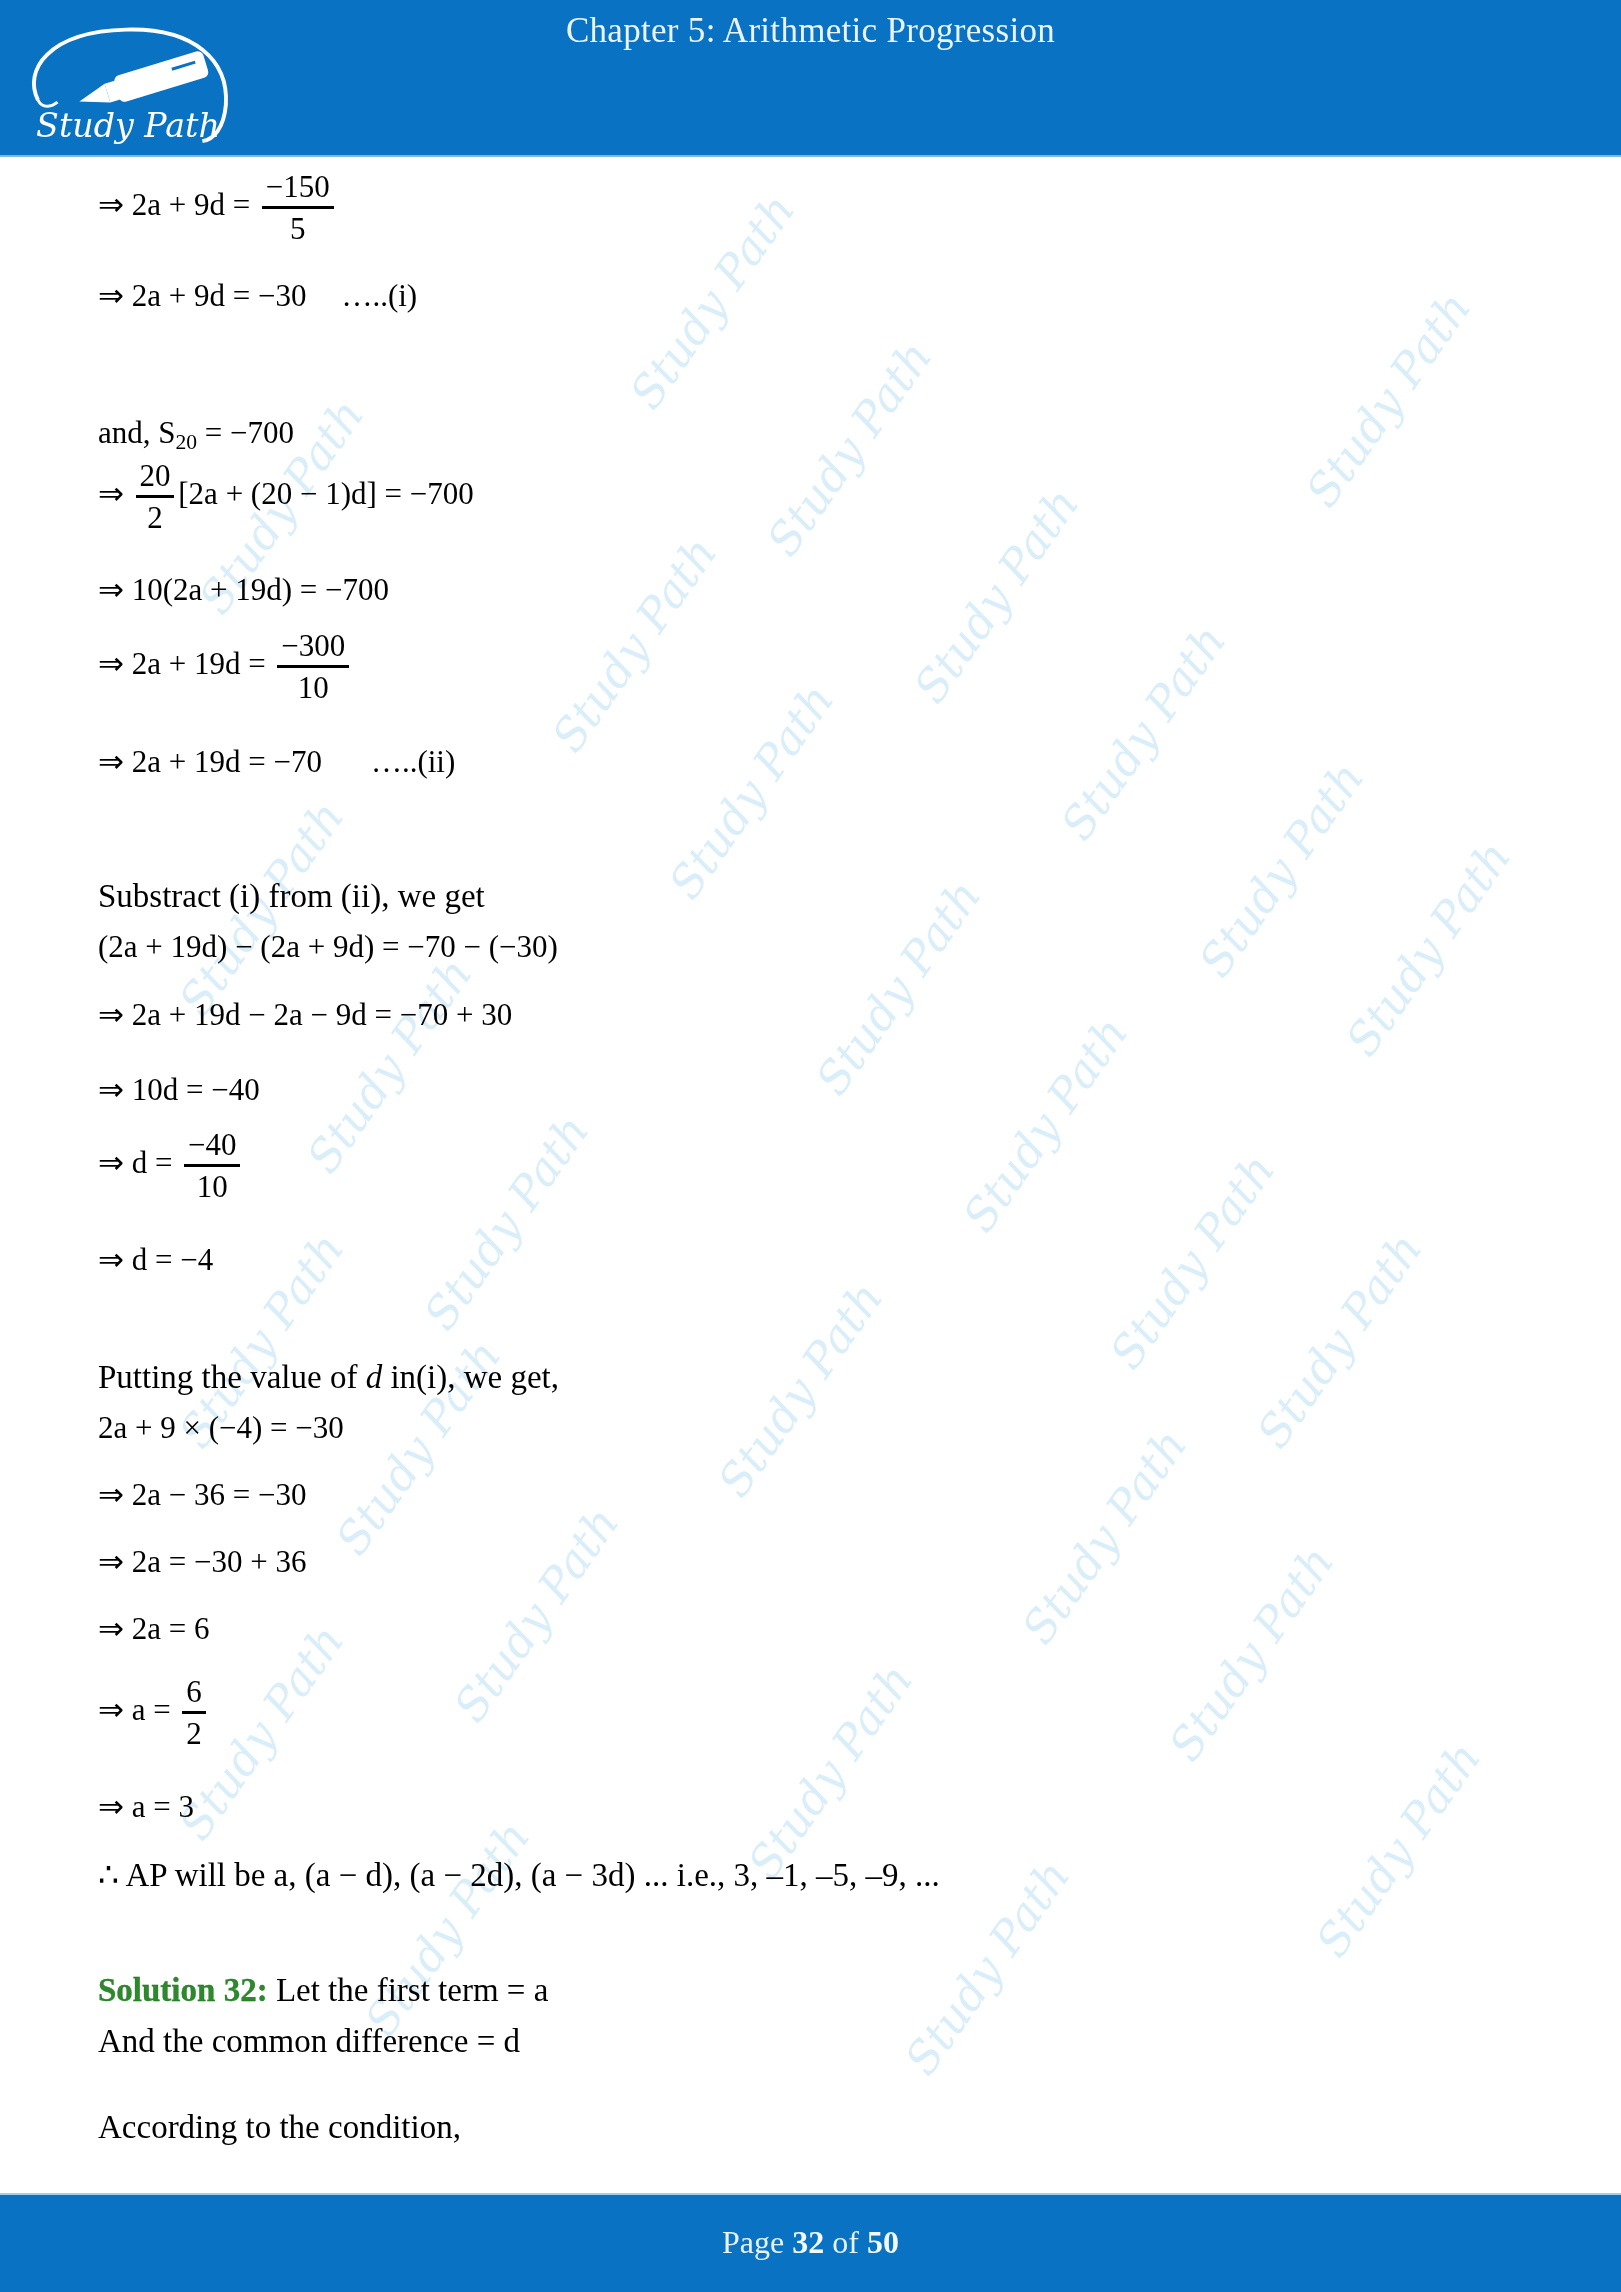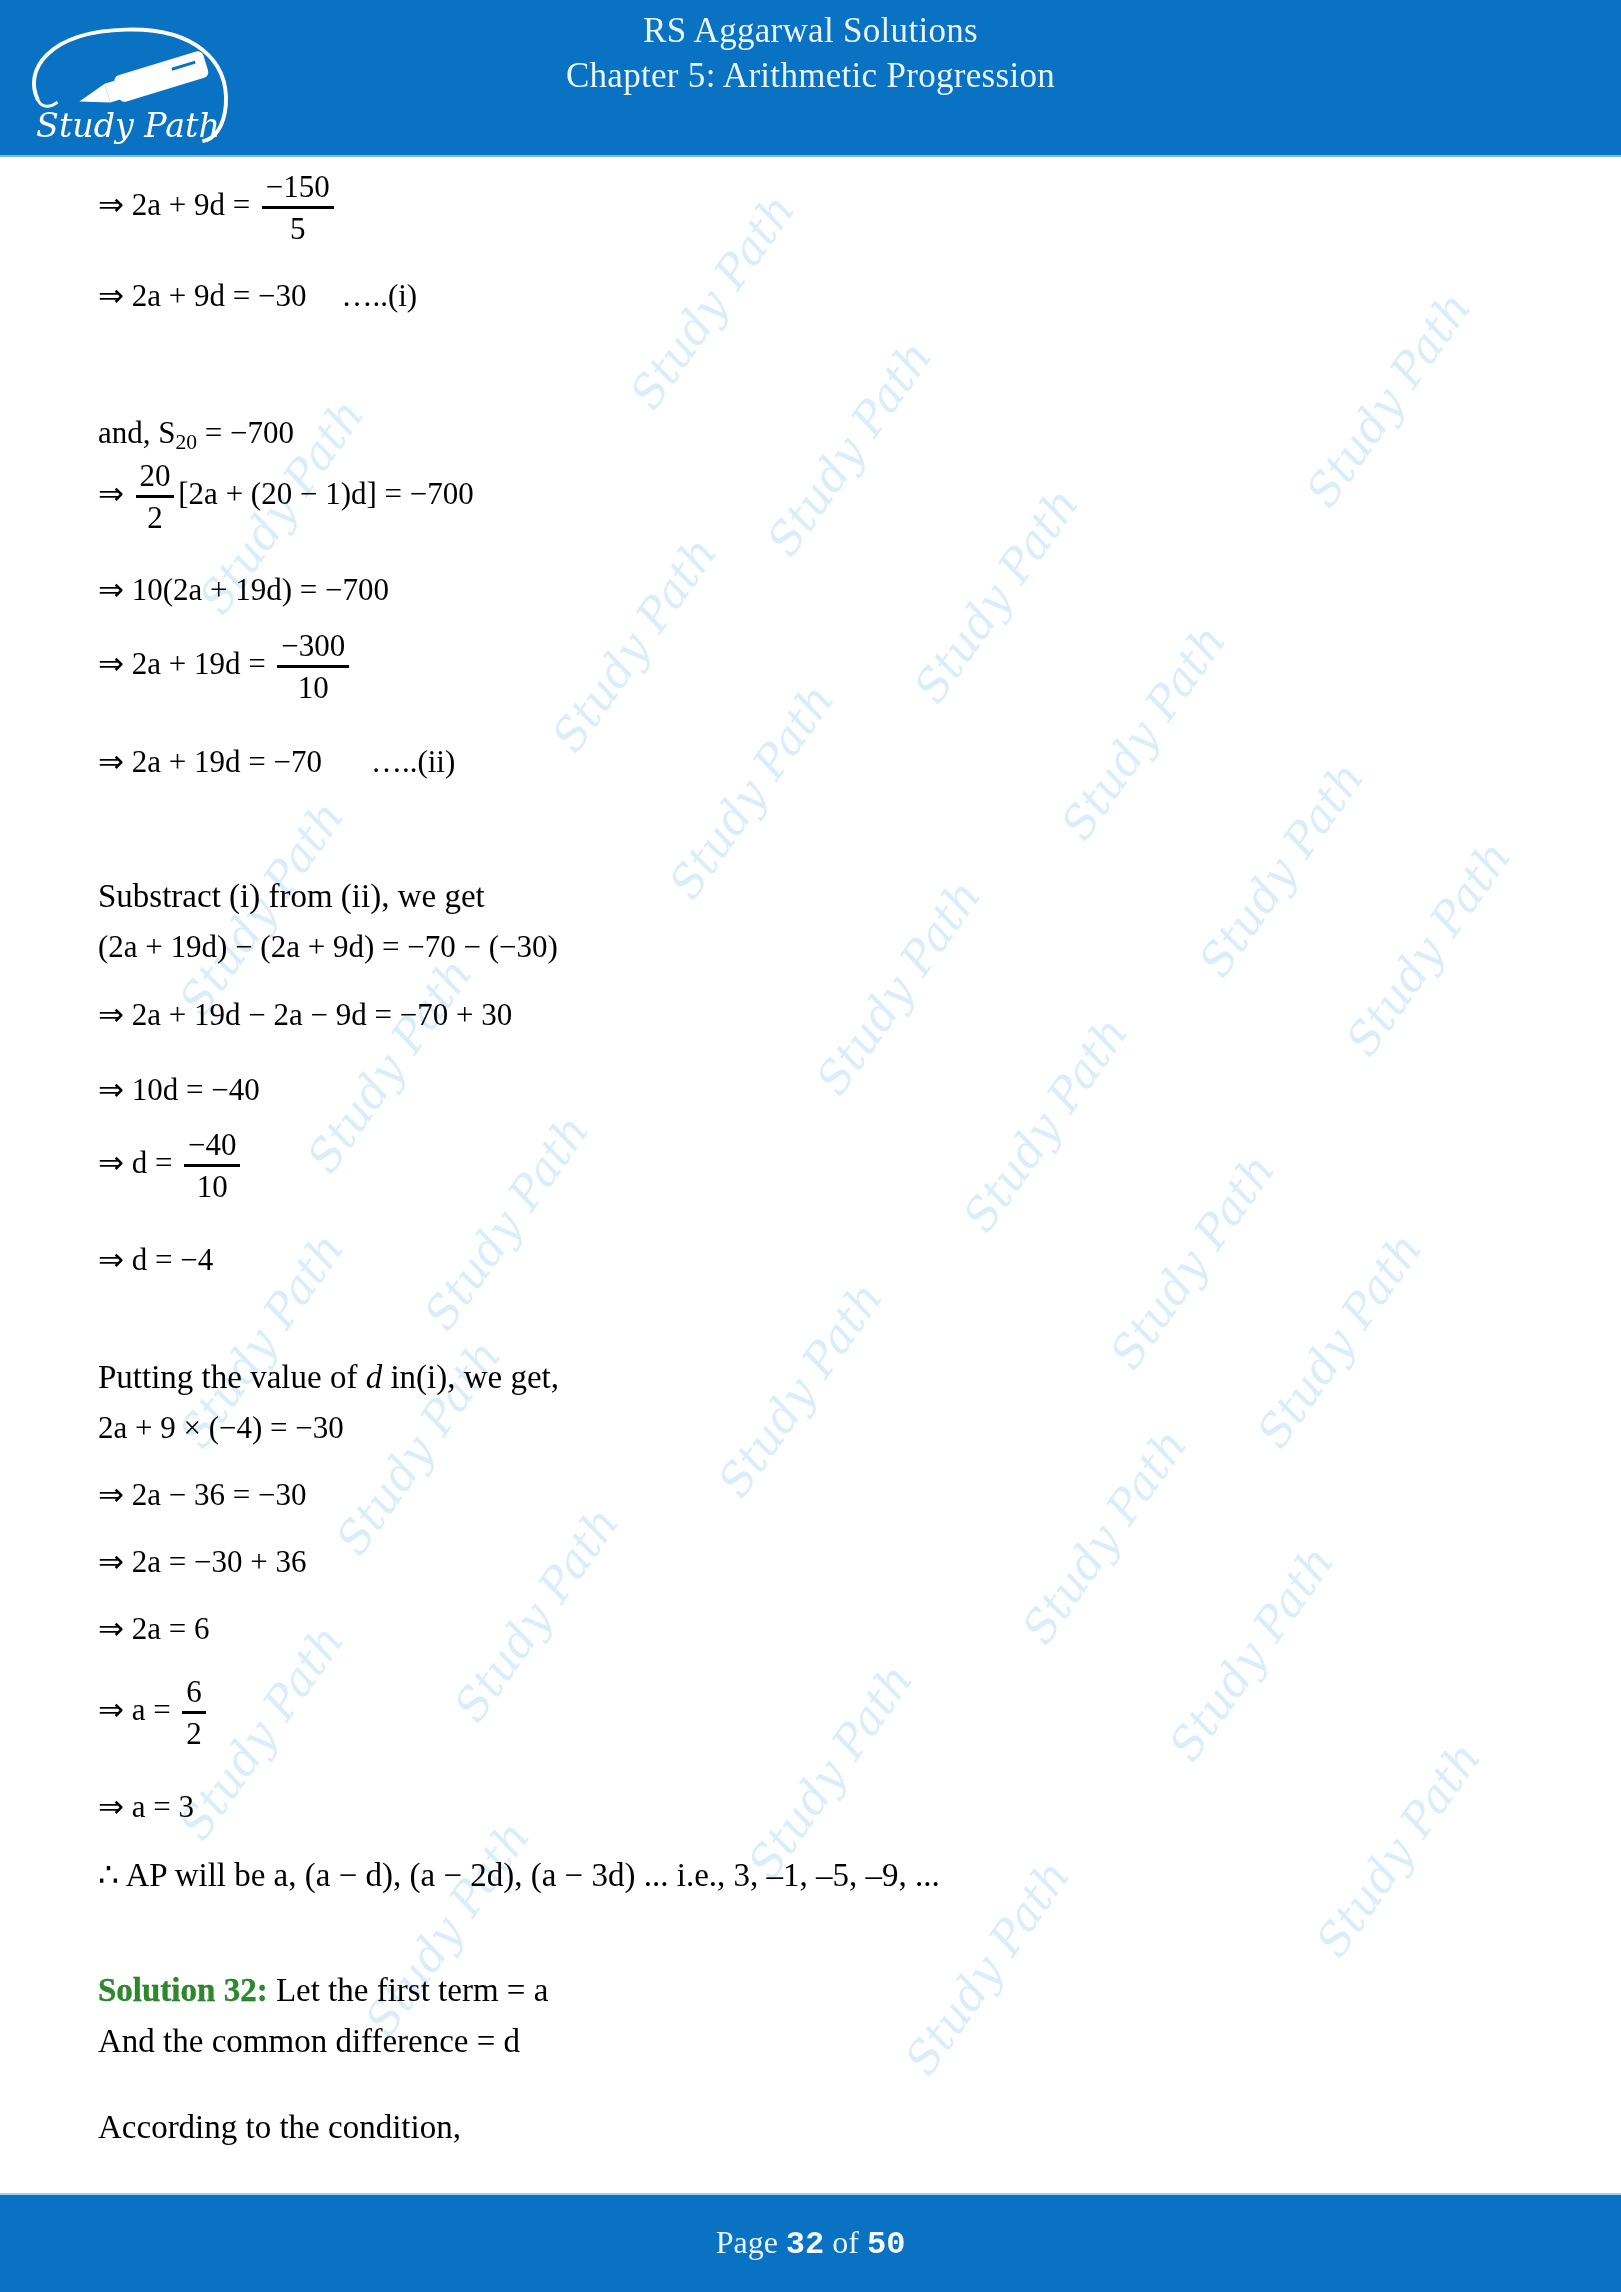--- a/index.html
+++ b/index.html
@@ -18,21 +18,21 @@
     letter-spacing: 0.3px;
   }
   .header-titles div { padding-left: 0; }
 
   .footer {
     position: absolute; left: 0; top: 2193px; width: 1621px; height: 100px;
     background: #0a72c2; border-top: 2.9px solid #a8cdea;
     color: #e8f2fc; text-align: center;
     font-family: "Liberation Serif", serif; font-size: 32px; line-height: 94px;
   }
-  .footer .num { font-weight: bold; color: #f4f9ff; font-family: Liberation Mono, monospace; }
+  .footer .num { font-weight: bold; color: #f4f9ff; }
 
   .watermarks { position: absolute; left: 0; top: 157px; width: 1621px; height: 2036px; pointer-events: none; overflow: hidden; }
   .wm {
     position: absolute; font-family: "DejaVu Serif", serif; font-style: italic;
     font-size: 45px; color: #d4ecfa; opacity: 0.85; transform: rotate(-55deg);
     white-space: nowrap;
   }
 
   .content { position: absolute; left: 98px; top: 157px; width: 1451px; }
   .line {
@@ -59,21 +59,20 @@
     <path d="M20 90 C 25 100, 35 96, 40 92" fill="none" stroke="#fff" stroke-width="3"></path>
     <g transform="rotate(-17 120 75)">
       <rect x="100" y="60" width="95" height="28" rx="6" fill="#fff"></rect>
       <rect x="90" y="64" width="14" height="20" fill="#fff"></rect>
       <path d="M90 64 L60 74 L90 84 Z" fill="#fff"></path>
       <path d="M160 70 L185 70" stroke="#0a72c2" stroke-width="3"></path>
     </g>
     <text x="112" y="128" text-anchor="middle" fill="#fff" font-family="DejaVu Serif, serif" font-style="italic" font-size="34">Study Path</text>
   </svg>
   <div class="header-titles">
-    <div>RS Aggarwal Solutions</div>
     <div>Chapter 5: Arithmetic Progression</div>
   </div>
 </div>
 
 <div class="watermarks">
   <span class="wm" style="left:588px;top:118px;">Study Path</span>
   <span class="wm" style="left:1264px;top:216px;">Study Path</span>
   <span class="wm" style="left:725px;top:265px;">Study Path</span>
   <span class="wm" style="left:157px;top:323px;">Study Path</span>
   <span class="wm" style="left:872px;top:412px;">Study Path</span>

